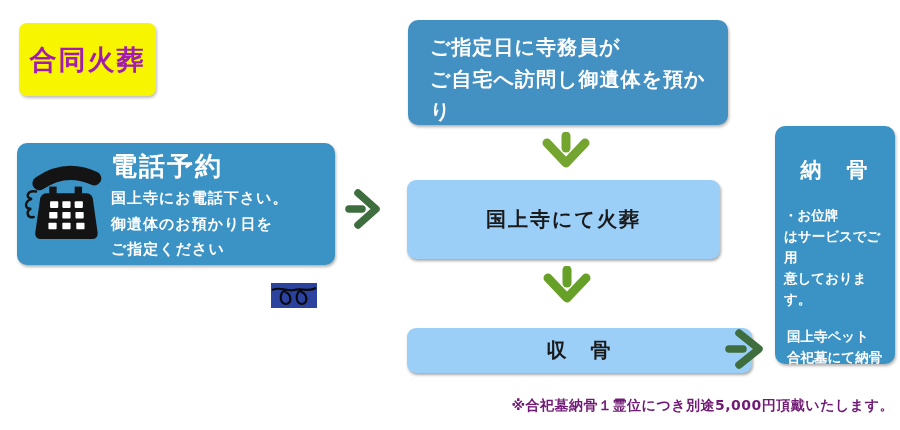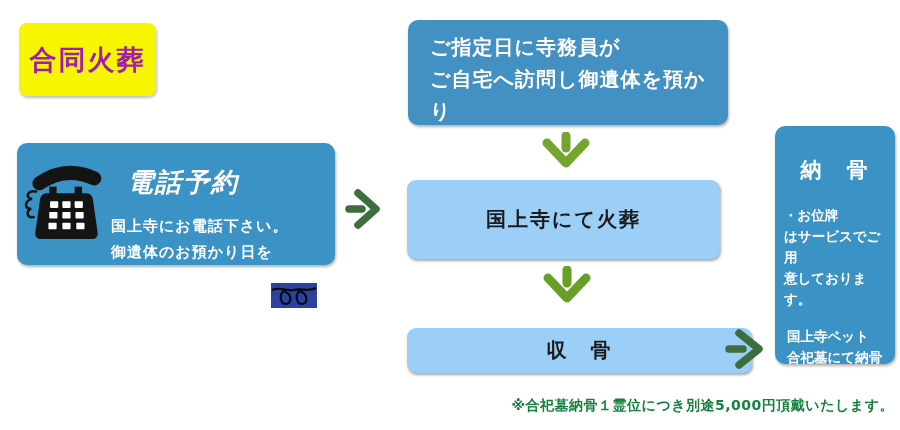--- a/index.html
+++ b/index.html
@@ -20,22 +20,22 @@
   }
   
   .bluebox{
     position:absolute;background:#3b93c5;border-radius:10px;color:#fff;
     box-shadow:1px 2px 3px rgba(0,0,0,0.3);
   }
   .phone-box{left:17px;top:143px;width:318px;height:122px;display:flex;align-items:flex-start;}
   .phone-icon-wrap{width:88px;flex:0 0 88px;padding:16px 0 0 6px;}
   .phone-text{padding-top:8px;}
   .phone-title{
-    margin:16px;font-family:"DejaVu Serif",serif;font-weight:bold;font-size:26px;
-    letter-spacing:2px;line-height:1.2;font-style:italic;
+    margin:0;font-family:"DejaVu Serif",serif;font-weight:bold;font-size:26px;
+    letter-spacing:2px;line-height:1.2;
   }
   .phone-lines{
     margin:4px 8px 0 0;font-size:15px;font-weight:bold;line-height:1.7;
     white-space:pre-line;letter-spacing:1px;
   }
   .visit-box{left:408px;top:20px;width:320px;height:105px;background:#4390c2;}
   .visit-text{
     margin:0;padding:11px 16px 0 22px;font-family:"DejaVu Serif",serif;font-weight:bold;
     font-size:20px;line-height:1.6;white-space:pre-line;letter-spacing:1px;
   }
@@ -58,21 +58,21 @@
   }
   .stepbox span{font-size:20px;font-weight:bold;color:#1a1a1a;letter-spacing:2px;}
   .cremation-box{left:407px;top:180px;width:313px;height:79px;}
   .shukotsu-box{left:407px;top:328px;width:345px;height:45px;}
   
   .arrow{position:absolute;}
   .freedial{position:absolute;left:271px;top:283px;}
   
   .note{
     position:absolute;right:6px;top:397px;font-size:14px;font-weight:bold;
-    color:#15803d;letter-spacing:0.5px;
+    color:#701a75;letter-spacing:0.5px;
   }
 </style>
 </head>
 <body>
 
 <div class="canvas">
 
   <div class="badge">
     <span>合同火葬</span>
   </div>

